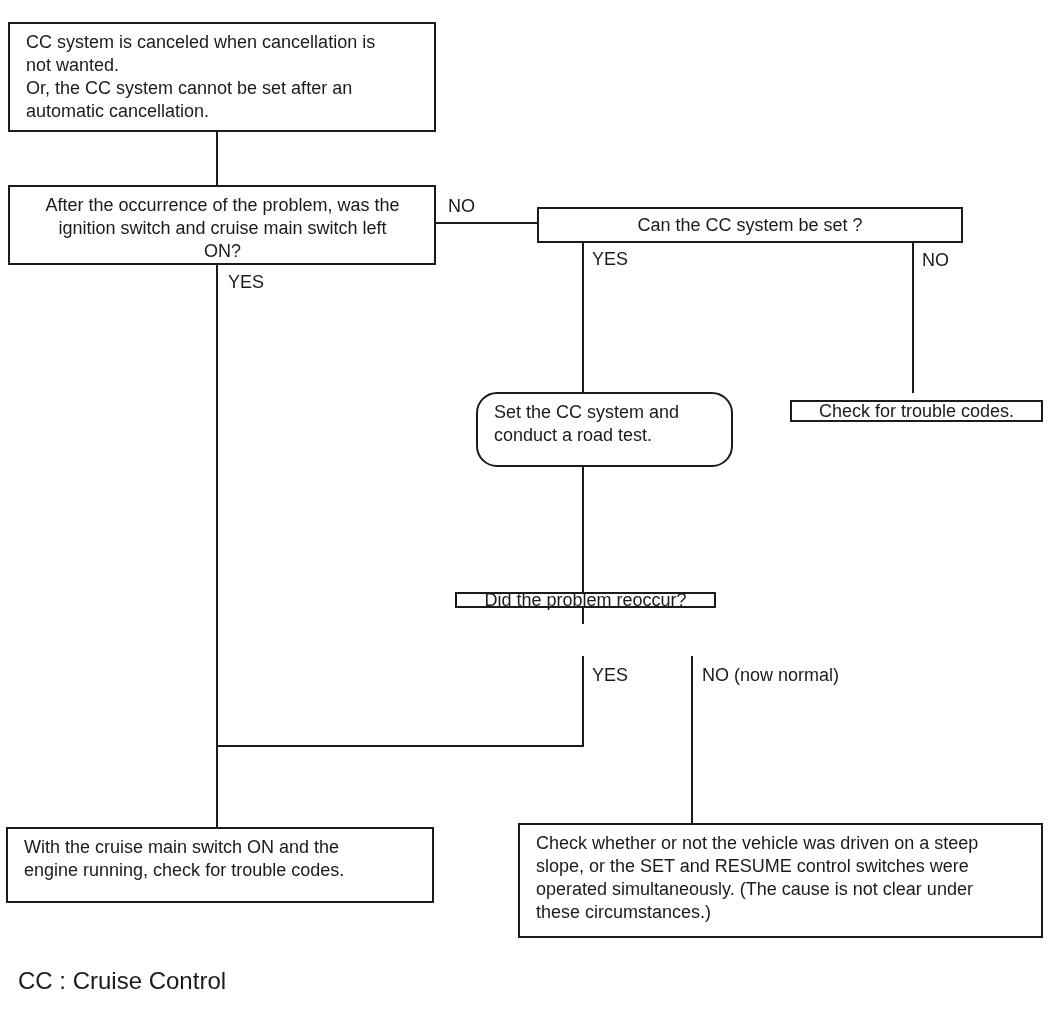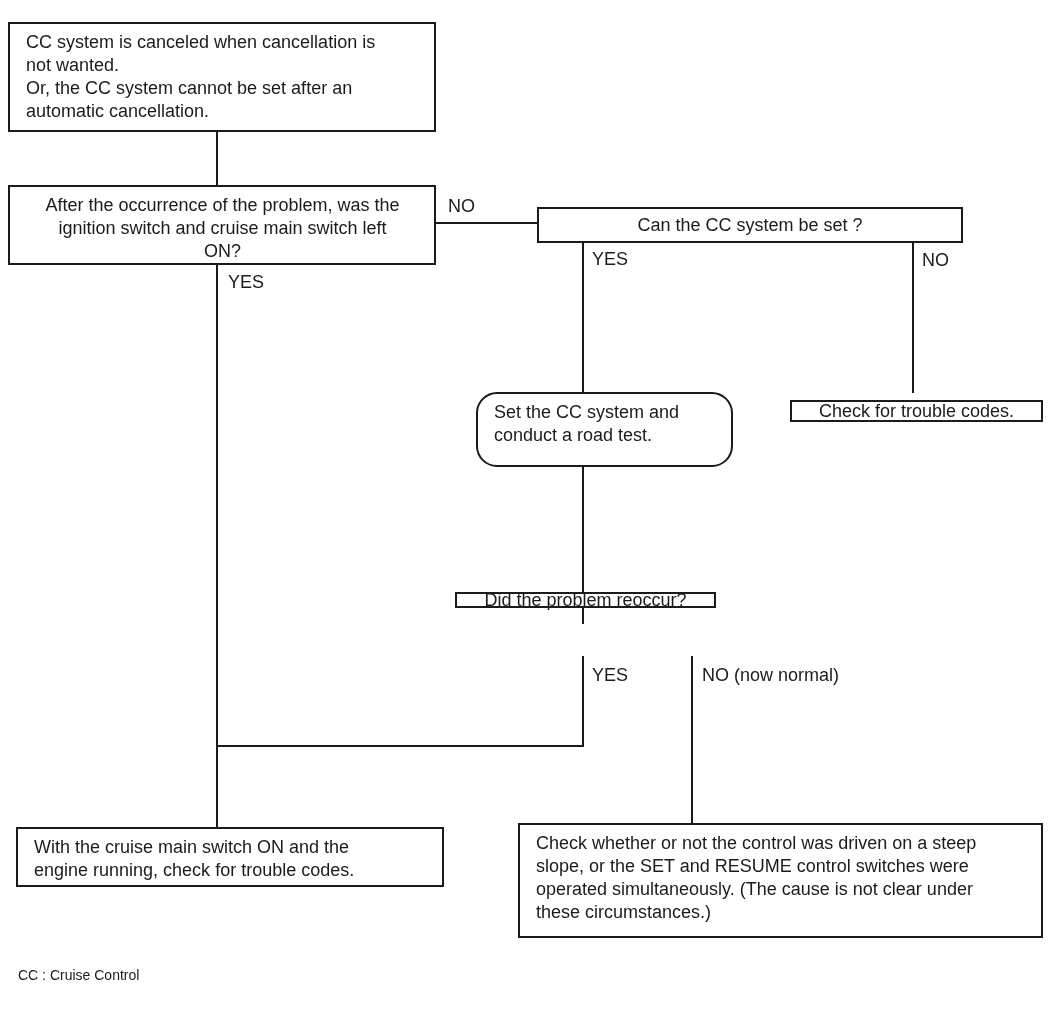--- a/index.html
+++ b/index.html
@@ -20,30 +20,30 @@
     padding: 7px 15px 5px 16px;
   }
   .node.center {
     display: flex; align-items: center; justify-content: center;
     padding: 0; text-align: left;
   }
   .ln { white-space: nowrap; }
 
   .edge { position: absolute; background: var(--ink, #1b1b1b); }
   .elabel { position: absolute; font-size: 18px; white-space: nowrap; }
-  .footnote { position: absolute; left: 18px; top: 967px; font-size: 14px; white-space: nowrap; }
+  .footnote { position: absolute; left: 18px; top: 967px; font-size: 24px; white-space: nowrap; }
 
   
   .n-symptom   { left: 8px;   top: 22px;  width: 428px; height: 110px; }
   .n-q1        { left: 8px;   top: 185px; width: 428px; height: 80px; text-align: center;  }
   .n-canset    { left: 537px; top: 207px; width: 426px; height: 36px;  }
   .n-roadtest  { left: 476px; top: 392px; width: 257px; height: 75px; border-radius: 21px;  }
   .n-tcodes    { left: 790px; top: 393px; width: 253px; height: 22px; margin-top: 7px;  }
   .n-reoccur   { left: 455px; top: 592px; width: 261px; height: 16px;  }
-  .n-bleft     { left: 16px;  top: 827px; width: 428px; height: 60px;  }
+  .n-bleft     { left: 6px;  top: 827px; width: 428px; height: 76px;  }
   .n-bright    { left: 518px; top: 823px; width: 525px; height: 115px; }
 
   
   .e-v1 { left: 216px; top: 132px; width: 2px;   height: 53px;  }
   .e-v2 { left: 216px; top: 265px; width: 2px;   height: 562px; }
   .e-h1 { left: 436px; top: 222px; width: 101px; height: 2px;   }
   .e-v3 { left: 582px; top: 243px; width: 2px;   height: 149px; }
   .e-v4 { left: 912px; top: 243px; width: 2px;   height: 150px; }
   .e-v5 { left: 582px; top: 453px; width: 2px;   height: 171px; }
   .e-v6 { left: 582px; top: 656px; width: 2px;   height: 91px;  }
@@ -102,21 +102,21 @@
   <div class="node center n-reoccur">
     <div class="ln">Did the problem reoccur?</div>
   </div>
 
   <div class="node n-bleft">
     <div class="ln">With the cruise main switch ON and the</div>
     <div class="ln">engine running, check for trouble codes.</div>
   </div>
 
   <div class="node n-bright">
-    <div class="ln">Check whether or not the control was driven on a steep</div>
+    <div class="ln">Check whether or not the vehicle was driven on a steep</div>
     <div class="ln">slope, or the SET and RESUME control switches were</div>
     <div class="ln">operated simultaneously. (The cause is not clear under</div>
     <div class="ln">these circumstances.)</div>
   </div>
 
   <div class="elabel l-q1-no">NO</div>
   <div class="elabel l-q1-yes">YES</div>
   <div class="elabel l-canset-yes">YES</div>
   <div class="elabel l-canset-no">NO</div>
   <div class="elabel l-reoccur-yes">YES</div>

